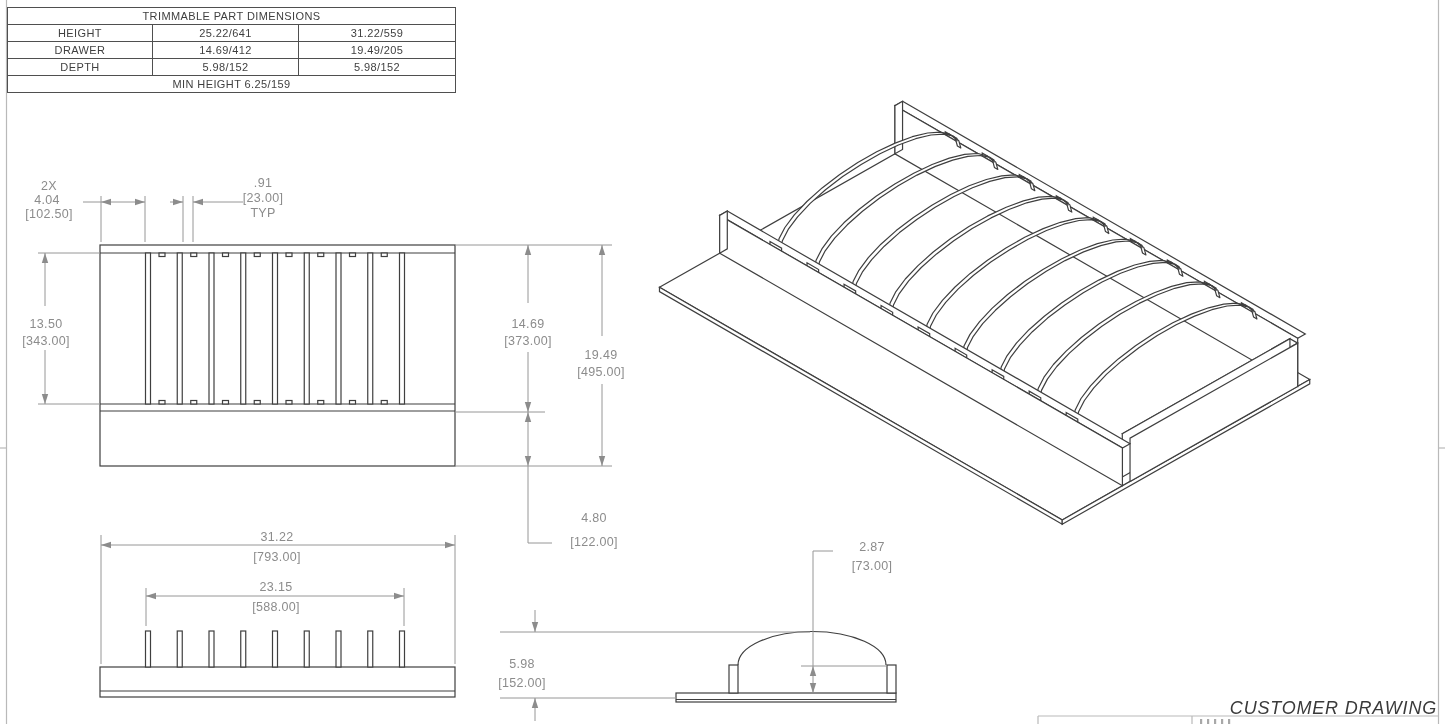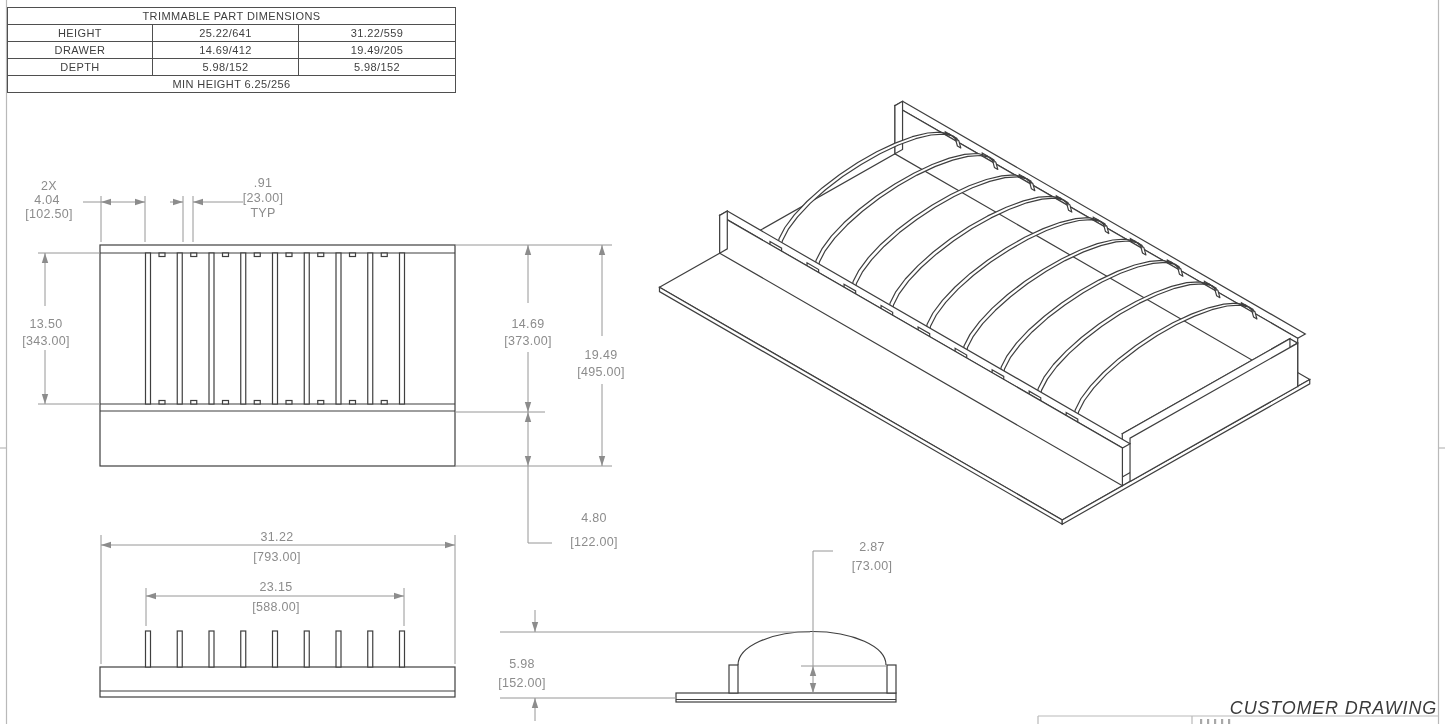--- a/index.html
+++ b/index.html
@@ -247,17 +247,17 @@
       <td>DRAWER</td>
       <td>14.69/412</td>
       <td>19.49/205</td>
     </tr>
     <tr>
       <td>DEPTH</td>
       <td>5.98/152</td>
       <td>5.98/152</td>
     </tr>
     <tr>
-          <td colspan="3">MIN HEIGHT 6.25/256</td>
+          <td colspan="3">MIN HEIGHT 6.25/159</td>
         </tr>
   </tbody>
     </table>
 </div>
 
 </body></html>

